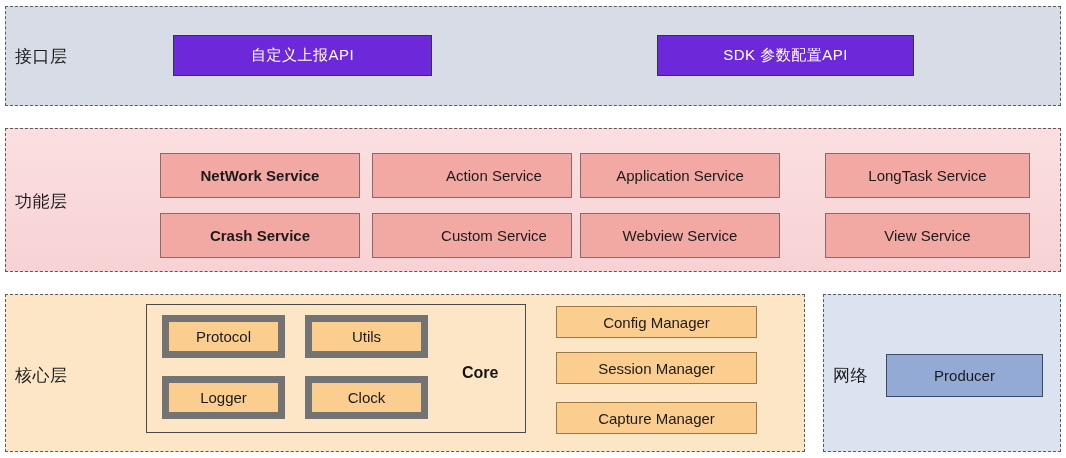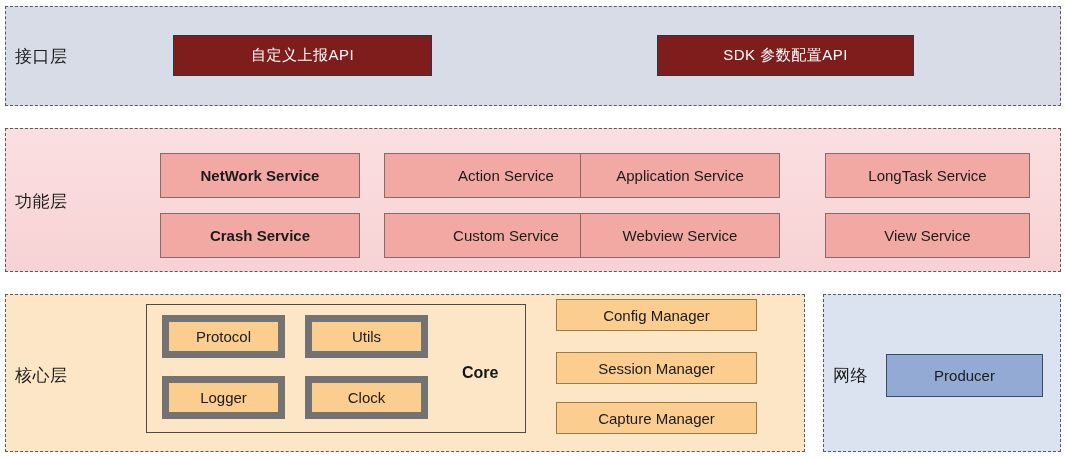--- a/index.html
+++ b/index.html
@@ -60,21 +60,21 @@
   }
   .title-interface { left: 15px;  top: 45px; }
   .title-function  { left: 15px;  top: 190px; }
   .title-core      { left: 15px;  top: 364px; }
   .title-network   { left: 833px; top: 364px; }
 
   
   .api-btn {
     position: absolute;
     box-sizing: border-box;
-    background: #7f1d1d;
+    background: #6d28d9;
     border: 1px solid #2d3645;
     color: #ffffff;
     font-size: 15px;
     display: flex;
     align-items: center;
     justify-content: center;
     height: 41px;
     top: 35px;
     letter-spacing: 0.5px;
   }
@@ -91,21 +91,21 @@
     font-size: 15px;
     display: flex;
     align-items: center;
     justify-content: center;
     width: 200px;
     height: 45px;
   }
   .svc-r1 { top: 153px; }
   .svc-r2 { top: 213px; }
   .svc-c1 { left: 160px; font-weight: bold; }
-  .svc-c2 { left: 384px; padding-left: 44px; }
+  .svc-c2 { left: 372px; padding-left: 44px; }
   .svc-c3 { left: 580px; }
   .svc-c4 { left: 825px; width: 205px; }
 
   
   .core-box {
     position: absolute;
     box-sizing: border-box;
     left: 146px; top: 304px;
     width: 380px; height: 129px;
     background: transparent;
@@ -144,21 +144,21 @@
     width: 201px;
     height: 32px;
     background: #fbcd8e;
     border: 1px solid #9a7a45;
     color: #1b1b1b;
     font-size: 15px;
     display: flex;
     align-items: center;
     justify-content: center;
   }
-  .mgr-1 { top: 299px; text-align: right; }
+  .mgr-1 { top: 306px; text-align: right; }
   .mgr-2 { top: 352px; }
   .mgr-3 { top: 402px; }
 
   
   .producer-box {
     position: absolute;
     box-sizing: border-box;
     left: 886px; top: 354px;
     width: 157px; height: 43px;
     background: #93aad5;

